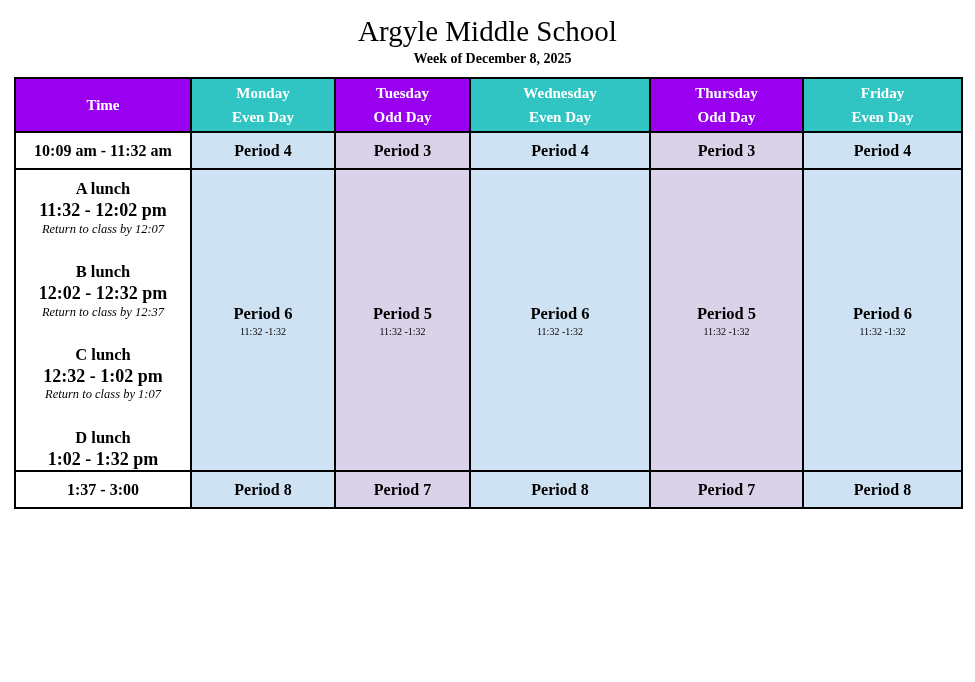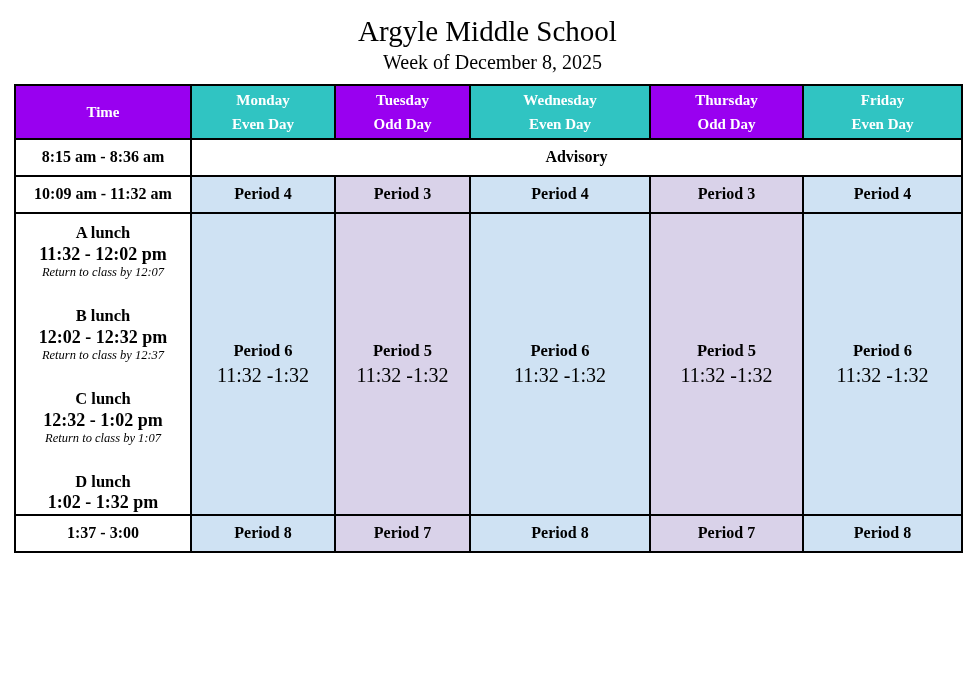--- a/index.html
+++ b/index.html
@@ -15,22 +15,22 @@
     overflow: hidden;
   }
   .titles { text-align: center; padding-top: 16px; }
   .page-title {
     font-size: 29px;
     font-weight: 400;
     margin: 0;
     line-height: 1.1;
   }
   .page-subtitle {
-    font-size: 20px;
-    font-weight: 400;
+    font-size: 14px;
+    font-weight: 700;
     margin: 3px 0 0 10px;
     line-height: 1.1;
   }
 
   table.schedule {
     border-collapse: collapse;
     table-layout: fixed;
     width: 947px;
     margin: 11px 0 0 14px;
   }
@@ -84,21 +84,21 @@
   }
   td.lunch-period .period-name {
     display: block;
     font-weight: 700;
     font-size: 16.5px;
     line-height: 1.3;
   }
   td.lunch-period .period-sub {
     display: block;
     font-weight: 400;
-    font-size: 20px;
+    font-size: 10px;
     line-height: 1.3;
   }
 
   td.lunch-cell {
     background: #ffffff;
     vertical-align: top;
     padding-top: 9px;
   }
   .lunch-block { margin-bottom: 25px; }
   .lunch-block:last-child { margin-bottom: 0; }
@@ -161,24 +161,20 @@
     <th class="head h-purple">
       <span>Thursday</span><br>
       <span>Odd Day</span>
     </th>
     <th class="head h-teal">
       <span>Friday</span><br>
       <span>Even Day</span>
     </th>
   </tr>
 
-  <tr class="r-std">
-    <td class="time-cell">8:15 am - 8:36 am</td>
-    <td class="event-cell" colspan="5">Advisory</td>
-  </tr>
 
   <tr class="r-std">
     <td class="time-cell">10:09 am - 11:32 am</td>
     <td class="period-cell p-blue">Period 4</td>
     <td class="period-cell p-purple">Period 3</td>
     <td class="period-cell p-blue">Period 4</td>
     <td class="period-cell p-purple">Period 3</td>
     <td class="period-cell p-blue">Period 4</td>
   </tr>
 

